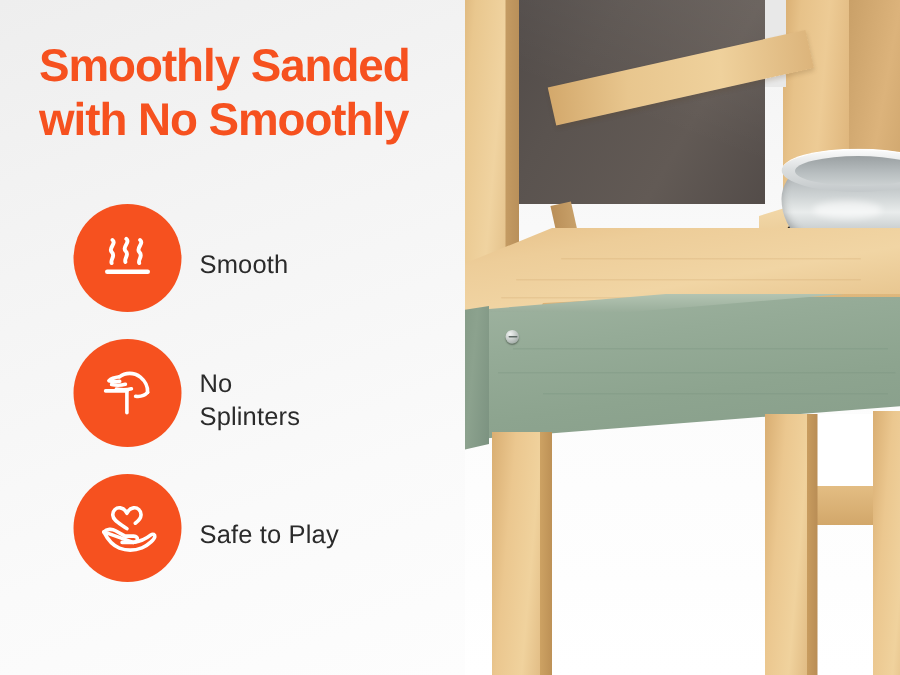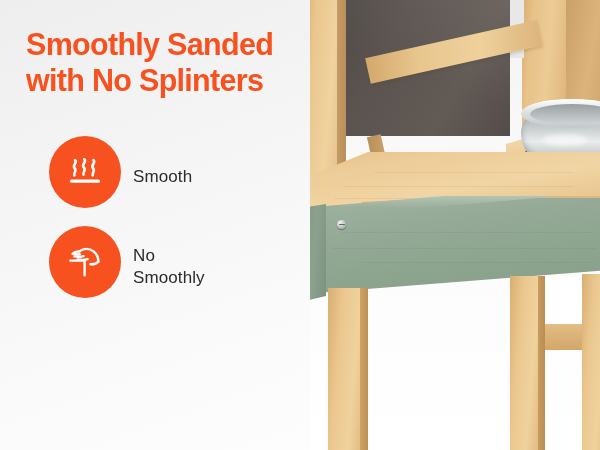--- a/index.html
+++ b/index.html
@@ -395,21 +395,21 @@
       <div class="leg-back-shadow"></div>
       <div class="leg leg-front"></div>
       <div class="leg-front-shadow"></div>
     </div>
   </div>
 
   <div class="info-panel">
 
     <div class="headline">
       <span class="line">Smoothly Sanded</span>
-      <span class="line">with No Splinters</span>
+      <span class="line">with No Smoothly</span>
     </div>
 
     <div class="features">
 
       <div class="feature-row">
         <div class="feature-icon">
           <svg width="40" height="36" viewBox="0 0 40 36" fill="none" aria-hidden="true">
             <g stroke="#ffffff" stroke-width="2.6" stroke-linecap="round" fill="none">
               <path d="M10 6 C13.2 8.4 6.6 11.4 9.6 14.2 C12.2 16.6 8.4 19 9.4 21.4"></path>
               <path d="M19.2 5.2 C22.4 7.6 15.8 10.6 18.8 13.4 C21.4 15.8 17.6 18.2 18.6 20.6"></path>
@@ -431,19 +431,33 @@
               <path d="M10.4 14.4 C13 14.9 16.8 14.9 19.6 14.2"></path>
               <path d="M13.6 17.4 C16.6 18 20.8 18 23.6 17.2"></path>
               <path d="M34.4 19.6 C32.6 21.6 29.6 22.6 26.4 22.2"></path>
 
               <path d="M6.4 18.6 L20.6 18.6"></path>
               <path d="M20.6 18.6 L20.6 33.2"></path>
             </g>
           </svg>
         </div>
         <div class="feature-label">No
-Smoothly</div>
+Splinters</div>
       </div>
 
+      <div class="feature-row">
+        <div class="feature-icon">
+          <svg width="44" height="40" viewBox="0 0 44 40" fill="none" aria-hidden="true">
+            <g stroke="#ffffff" stroke-width="2.4" stroke-linecap="round" stroke-linejoin="round" fill="none">
+
+              <path d="M21.6 20.4 C16.6 16.8 12.4 15.2 12.2 11.4 C12.0 8.2 14.6 6.2 17.2 6.6 C19.2 6.9 20.8 8.4 21.6 10.2 C22.4 8.4 24.0 6.9 26.0 6.6 C28.6 6.2 31.2 8.2 31.0 11.4 C30.9 13.6 29.4 15.2 27.2 16.8"></path>
+
+              <path d="M6.2 22.6 C8.2 20.6 11.6 20.4 14.0 21.8 L20.4 25.4 L26.2 25.4 C28.0 25.4 28.8 26.6 28.6 27.7 C28.4 28.9 27.2 29.6 25.8 29.6 L18.4 29.6"></path>
+              <path d="M25.8 29.6 C30.0 29.2 34.6 27.0 37.6 24.6 C39.0 23.6 40.4 24.4 40.2 25.8 C40.0 27.2 36.6 31.2 31.6 33.2 C27.0 35.0 21.4 35.2 16.6 33.4 C12.6 31.8 9.2 28.6 6.2 22.6 Z"></path>
+            </g>
+          </svg>
+        </div>
+        <div class="feature-label">Safe to Play</div>
+      </div>
 
     </div>
   </div>
 </div>
 
 </body></html>

